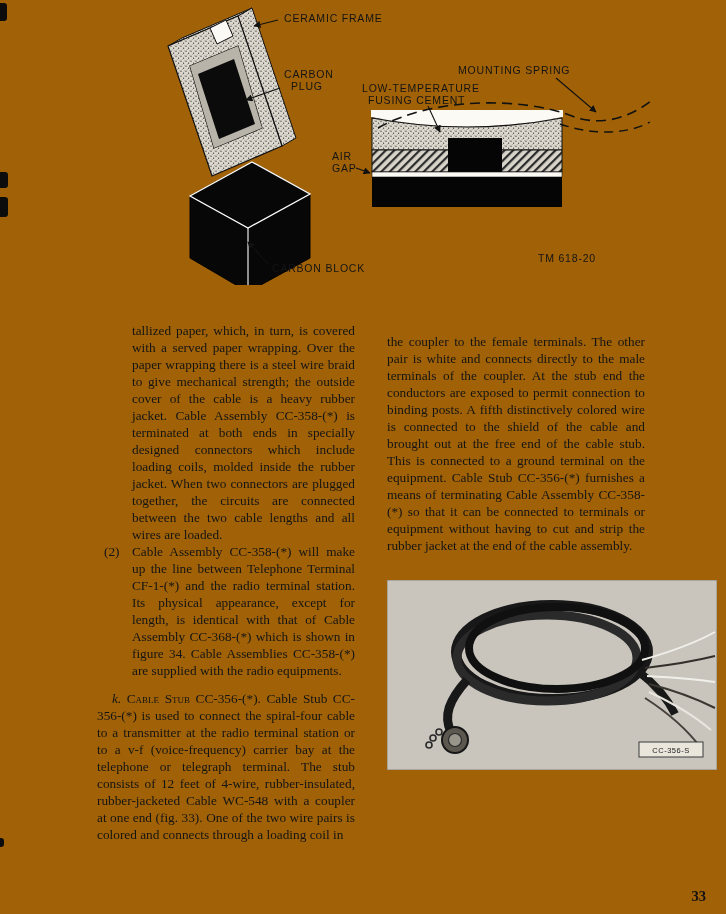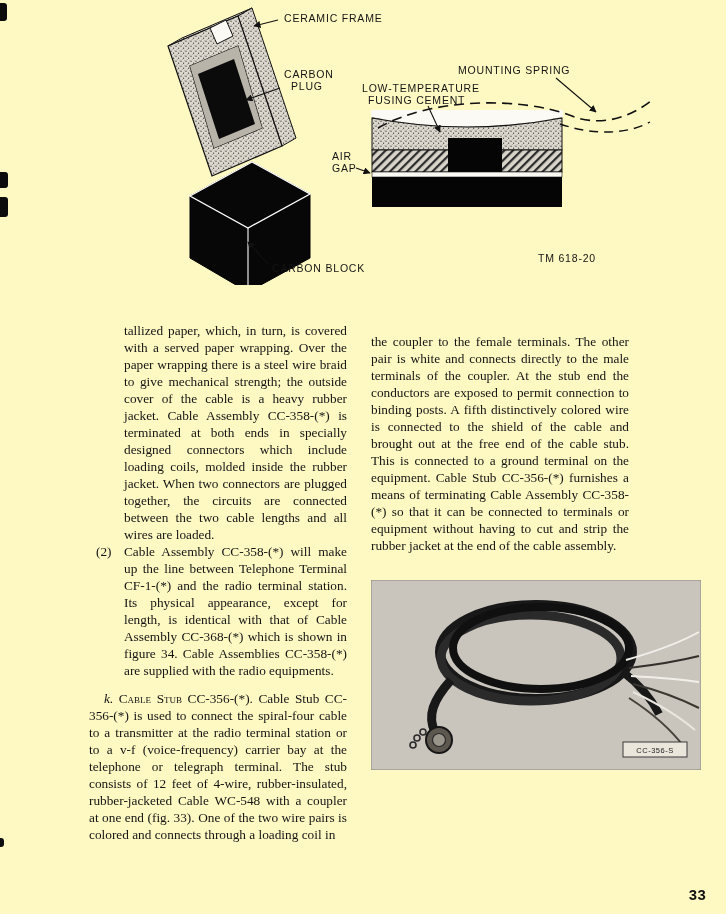--- a/index.html
+++ b/index.html
@@ -5,21 +5,21 @@
   * { margin:0; padding:0; box-sizing:border-box; }
   html,body { width:726px; height:914px; }
   body {
     background:#e8e6e0;
     font-family:"Liberation Serif", serif;
     color:#151515;
   }
   .page {
     position:relative;
     width:726px; height:914px;
-    background:#fef9c3;
+    background:#a16207;
     overflow:hidden;
   }
   
   .artifact { position:absolute; background:#0c0c0c; border-radius:0 3px 3px 0; }
   .art1 { left:0; top:3px;   width:7px; height:18px; }
   .art2 { left:0; top:172px; width:8px; height:16px; }
   .art3 { left:0; top:197px; width:8px; height:20px; }
   .art4 { left:0; top:838px; width:4px; height:9px; }
 
   
@@ -28,42 +28,42 @@
   .fig-label { font-family:"Liberation Sans", sans-serif; font-size:10.5px; letter-spacing:0.8px; fill:#141414; }
   .tm-label  { font-family:"Liberation Sans", sans-serif; font-size:10.5px; letter-spacing:0.8px; fill:#141414; }
   .caption {
     font-size:12px; font-style:italic; text-align:center; color:#1d1d1d;
   }
   .fig32-caption { width:726px; margin-top:2px; }
 
   
   .columns {
     position:absolute; left:97px; top:322px; width:532px;
-    display:flex; gap:24px;justify-content:flex-end;
+    display:flex; gap:32px;
   }
   .col { width:258px; flex:none; }
   .bodytext { font-size:13.3px; line-height:17px; text-align:justify; color:#141414; }
   .indented { margin-left:35px; }
   .hang { display:flex; }
   .hang .num { flex:none; width:35px; padding-left:7px; }
   .hang .txt { flex:1;font-family:Liberation Serif, serif; }
   .para { text-indent:15px;margin-top:11px; }
   .noindent { text-indent:0; }
   .lead { font-style:italic; }
   .sc { font-variant:small-caps; }
 
   
   .fig33 { margin-top:26px; width:294px; position:relative; }
   .fig33 svg { display:block; }
   .fig33-caption { width:330px; margin-top:8px; }
   .fig33-label-text { font-family:"Liberation Sans", sans-serif; font-size:7.5px; letter-spacing:0.5px; fill:#222; }
 
   .pageno {
     position:absolute; right:20px; top:888px;
-    font-family:Liberation Mono, monospace;
+    font-family:Liberation Serif, serif;
     font-weight:bold; font-size:14.5px; color:#111;
   }
 </style>
 </head>
 <body>
 
 <div class="page">
 
   <div class="artifact art1"></div>
   <div class="artifact art2"></div>

